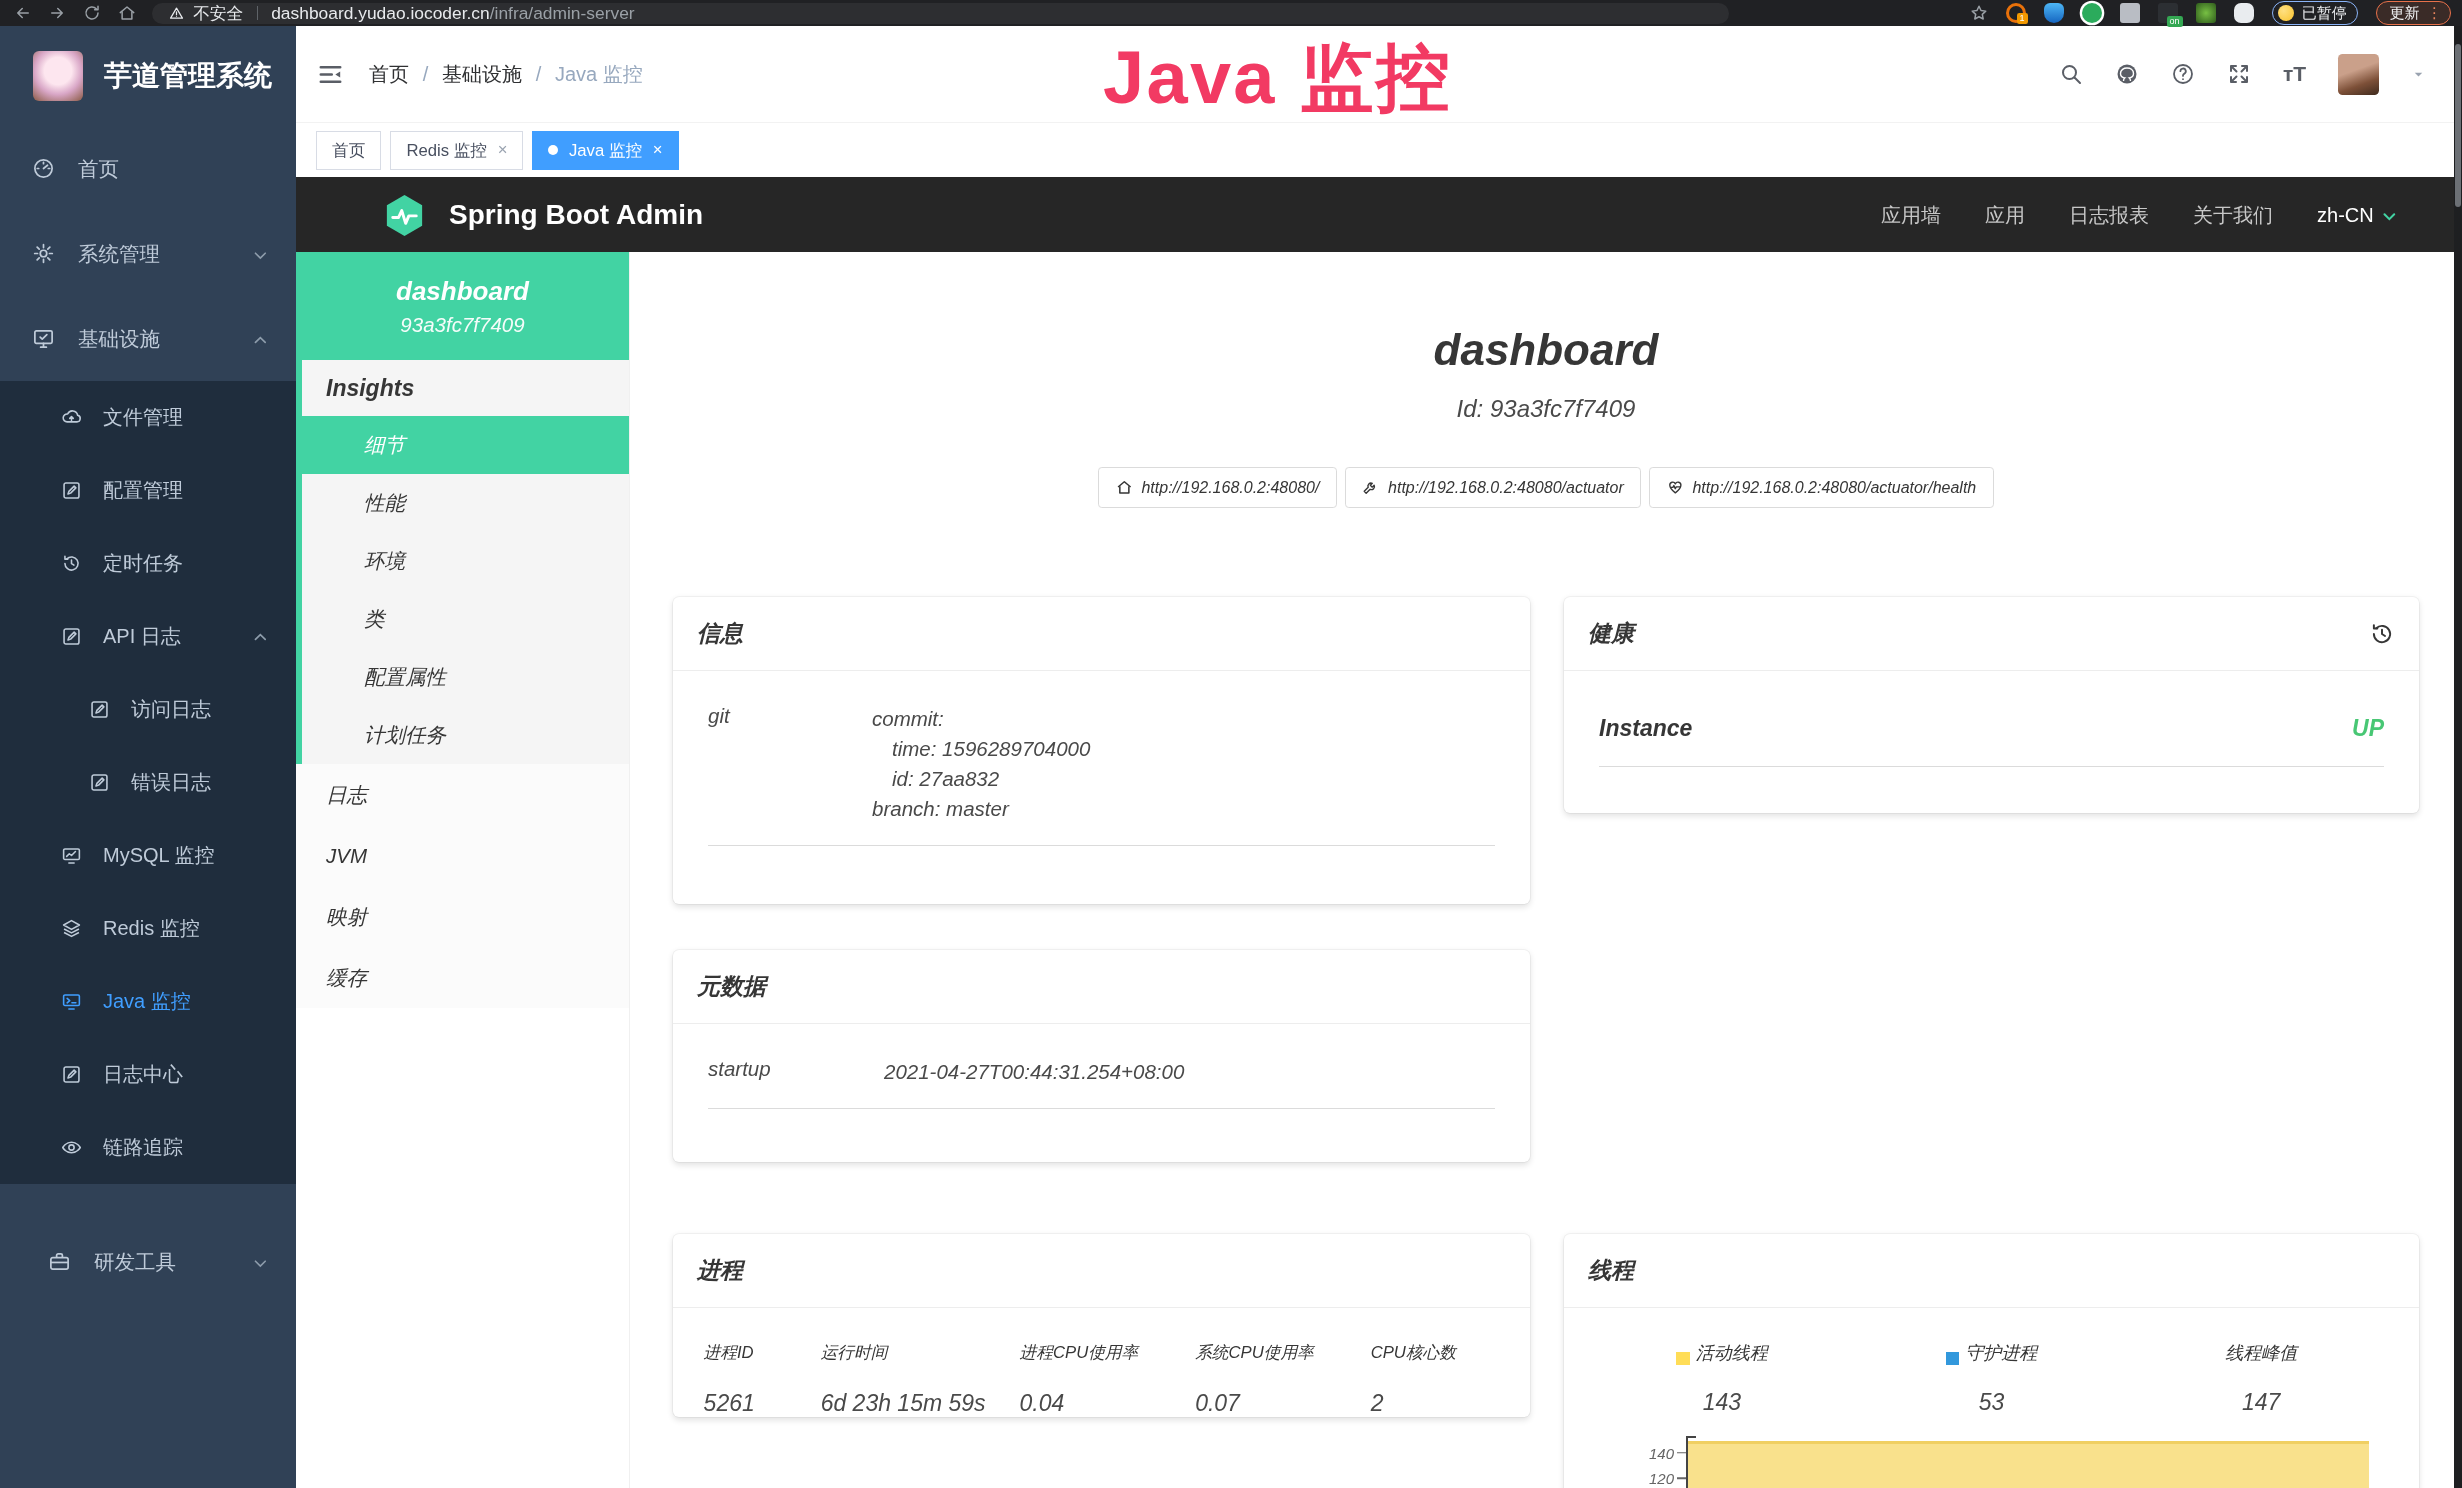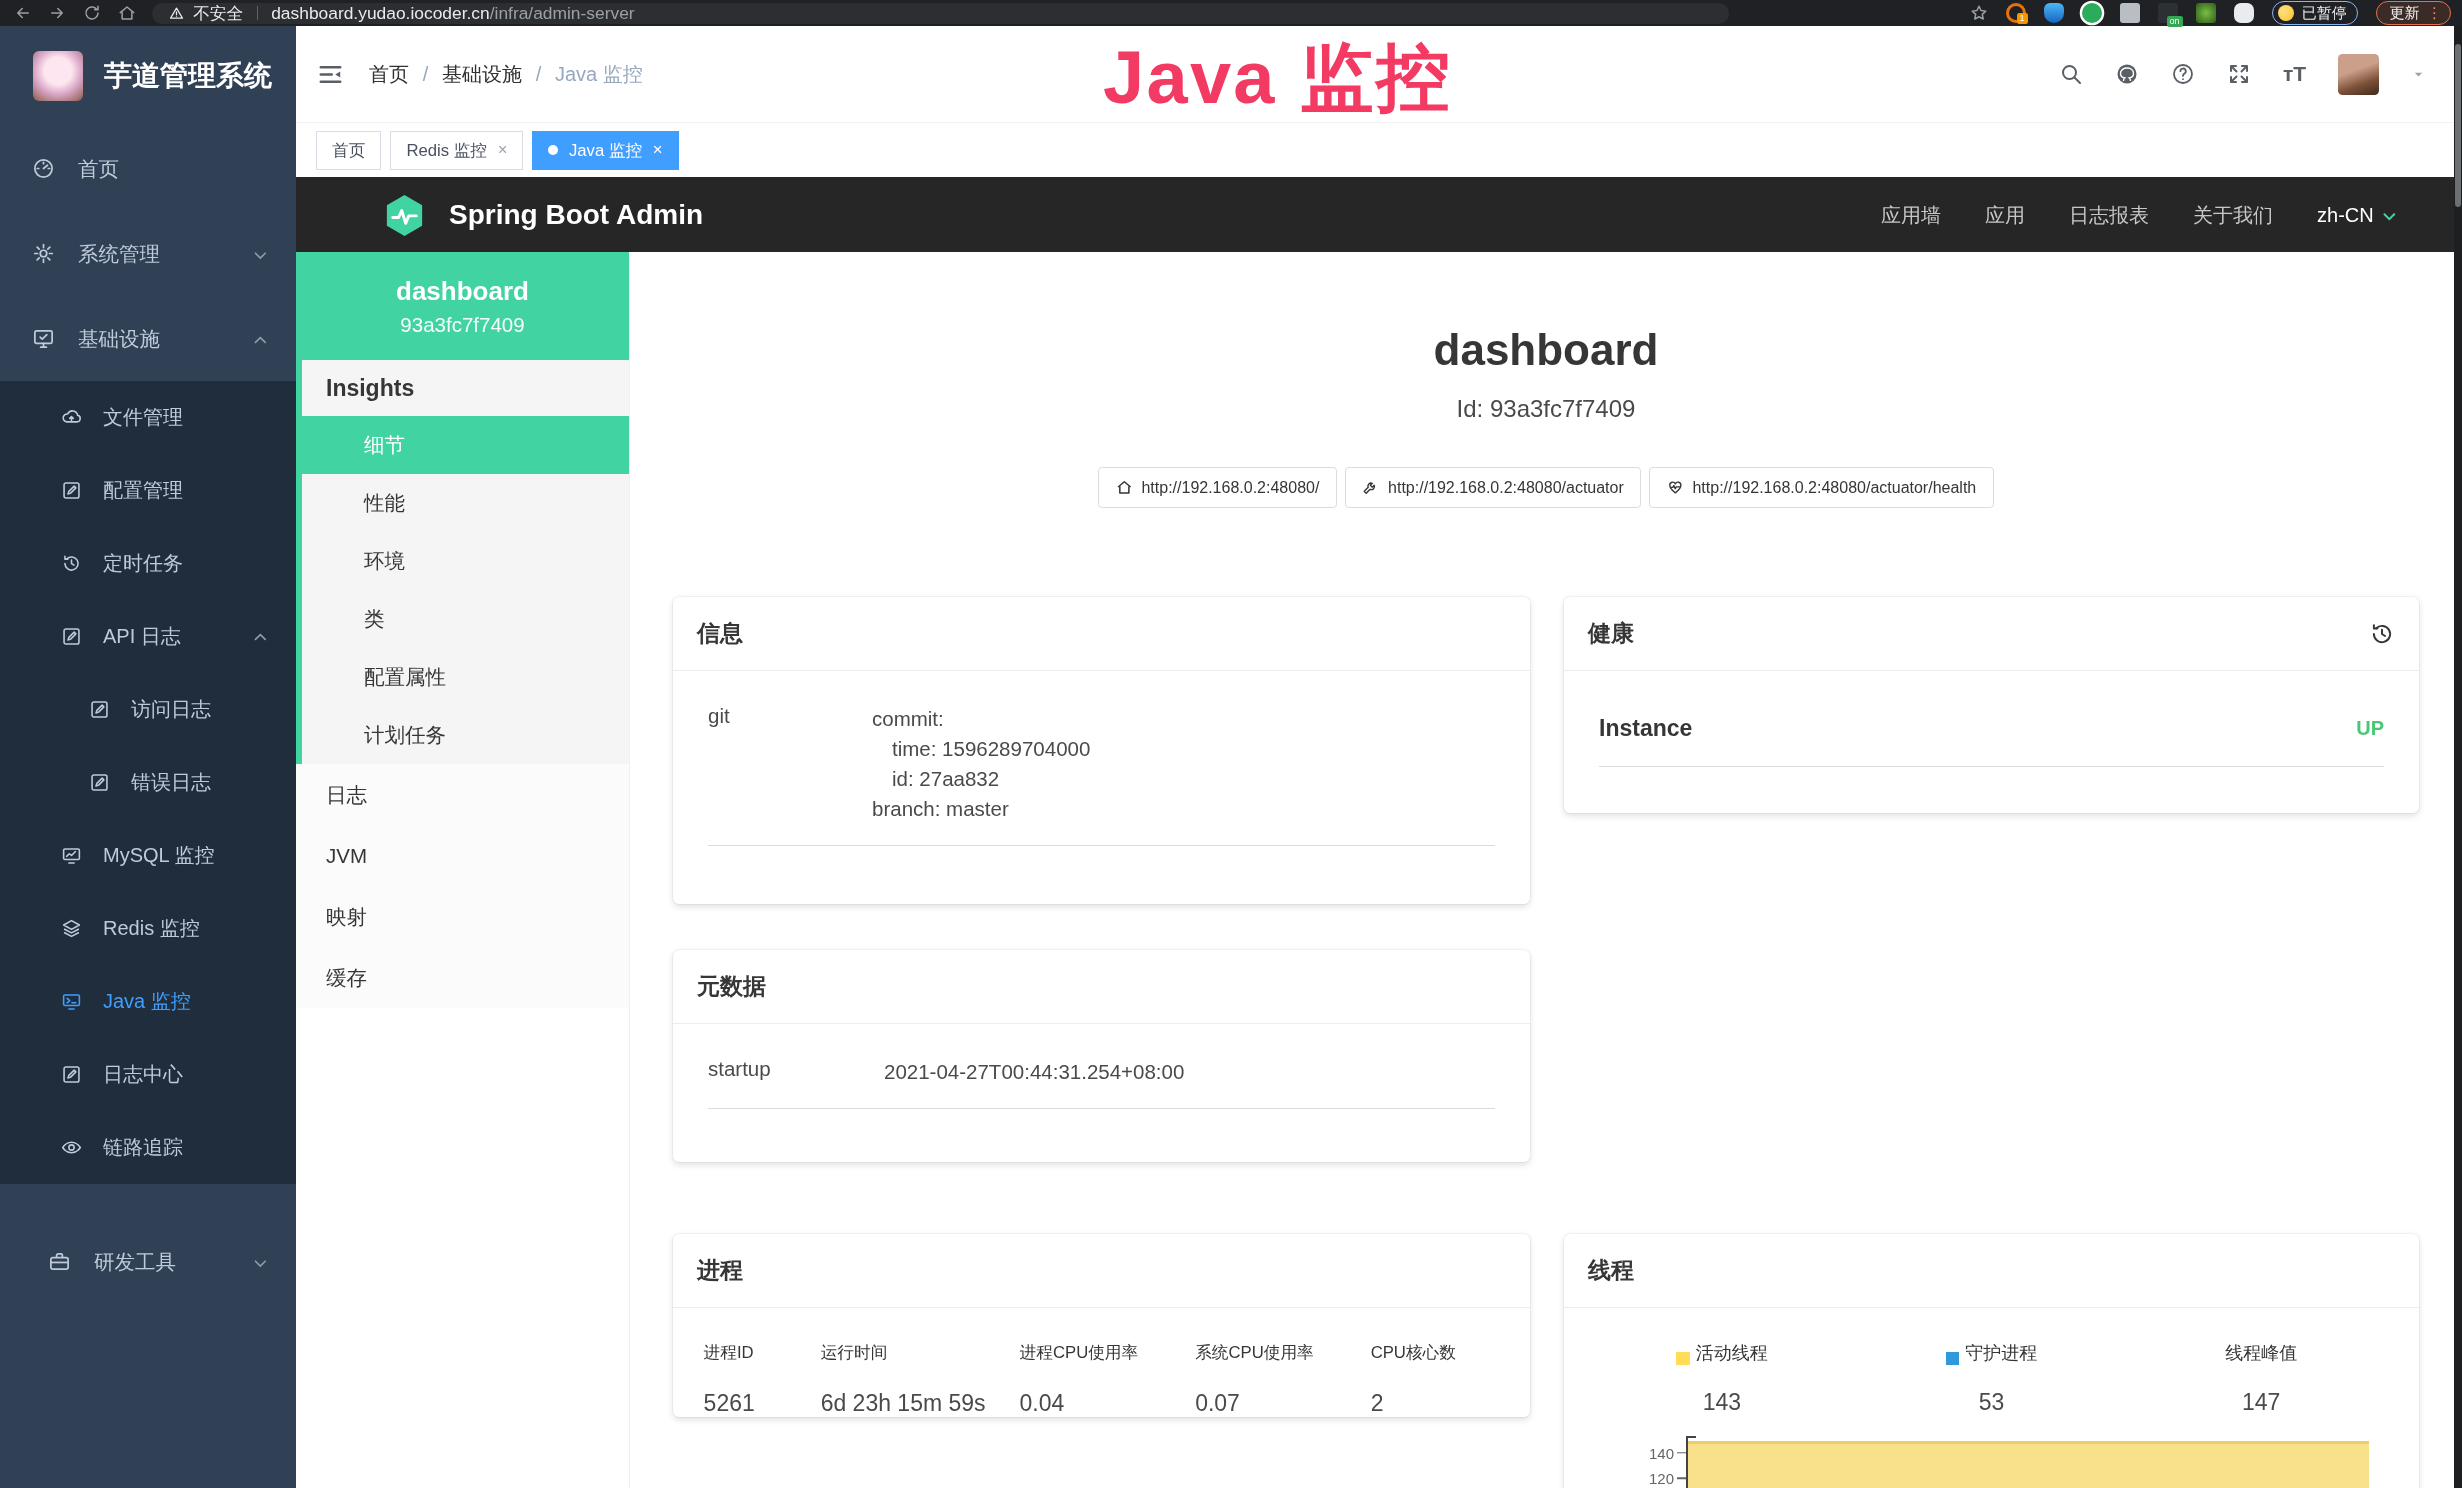--- a/index.html
+++ b/index.html
@@ -79,21 +79,21 @@
   
   .sba-header { height:76px; background:#262626; display:flex; align-items:center;
     padding:0 64px 0 85px; }
   .sba-logo { width:47px; height:47px; flex:0 0 auto; }
   .sba-brand { color:#fff; font-size:28px; font-weight:700; margin-left:21px; cursor:pointer; }
   .sba-nav { margin-left:auto; display:flex; align-items:center; gap:44px; font-size:20px; color:#c7c7c7; }
   .sba-nav .navlink { cursor:pointer; }
   .sba-locale { color:#fff; display:flex; align-items:center; gap:7.6px; cursor:pointer; }
   .locale-caret { width:16.7px; height:16.7px; color:#42d3a3; }
 
-  .sba-body { position:absolute; left:0; top:226px; right:0; bottom:0; display:flex; }
+  .sba-body { position:absolute; left:0; top:226px; right:0; bottom:0; display:flex;font-style:italic; }
   .sba-side { width:334px; flex:0 0 auto; background:#fff; border-right:0.8px solid #f0f0f0; }
   .inst-head { height:108px; background:#42d3a3; color:#fff; display:flex; flex-direction:column;
     align-items:center; justify-content:center; gap:6px; cursor:pointer; }
   .inst-name { font-size:26px; font-weight:700; }
   .inst-id { font-size:20.5px; opacity:.95; }
   .ins-group { background:#f5f5f5; border-left:6px solid #42d3a3; }
   .ins-title { height:56px; display:flex; align-items:center; padding-left:24px; font-size:23px;
     font-weight:700; color:#363636; }
   .ins-item { height:58px; display:flex; align-items:center; padding-left:62px; font-size:20.5px;
     color:#363636; cursor:pointer; }
@@ -122,21 +122,21 @@
   .kv-row { display:flex; margin:0 12px; padding-bottom:21px; border-bottom:1.5px solid #dbdbdb; }
   .kv-label { width:164px; flex:0 0 auto; font-size:20.5px; color:#4a4a4a; }
   .kv-value { flex:1; font-size:20.5px; color:#4a4a4a; line-height:30px; }
   .kv-value .ind { padding-left:20px; }
   .card-info { height:307px; margin-bottom:46px; }
   .card-meta { height:212px; margin-bottom:72px; }
   .card-health { height:216px; }
   .hrow { display:flex; align-items:center; margin:10.6px 12px 0 12px; padding-bottom:24px;
     border-bottom:1.5px solid #dbdbdb; }
   .hname { font-size:23px; font-weight:700; color:#363636; }
-  .hstatus { margin-left:auto; font-size:20px; font-weight:700; color:#48c774;text-align:right; }
+  .hstatus { margin-left:auto; font-size:23px; font-weight:700; color:#48c774;text-align:right; }
   .ptable { display:flex; text-align:left; padding:0 7.6px; }
   .pcol { display:flex; flex-direction:column; gap:26px; }
   .pcol-h { font-size:16.7px; color:#363636; }
   .pcol-v { font-size:23px; color:#4a4a4a; }
   .c1{flex:1.0} .c2{flex:1.7} .c3{flex:1.5} .c4{flex:1.5} .c5{flex:1.1}
   .card-threads { margin-top:421px; height:364px; }
   .tlegend { display:flex; text-align:center; }
   .tcell { flex:1; display:flex; flex-direction:column; gap:24px; align-items:center; }
   .tlab { display:flex; align-items:flex-end; gap:6px; font-size:18px; color:#363636; }
   .sq { width:13.7px; height:13.7px; display:inline-block; }

